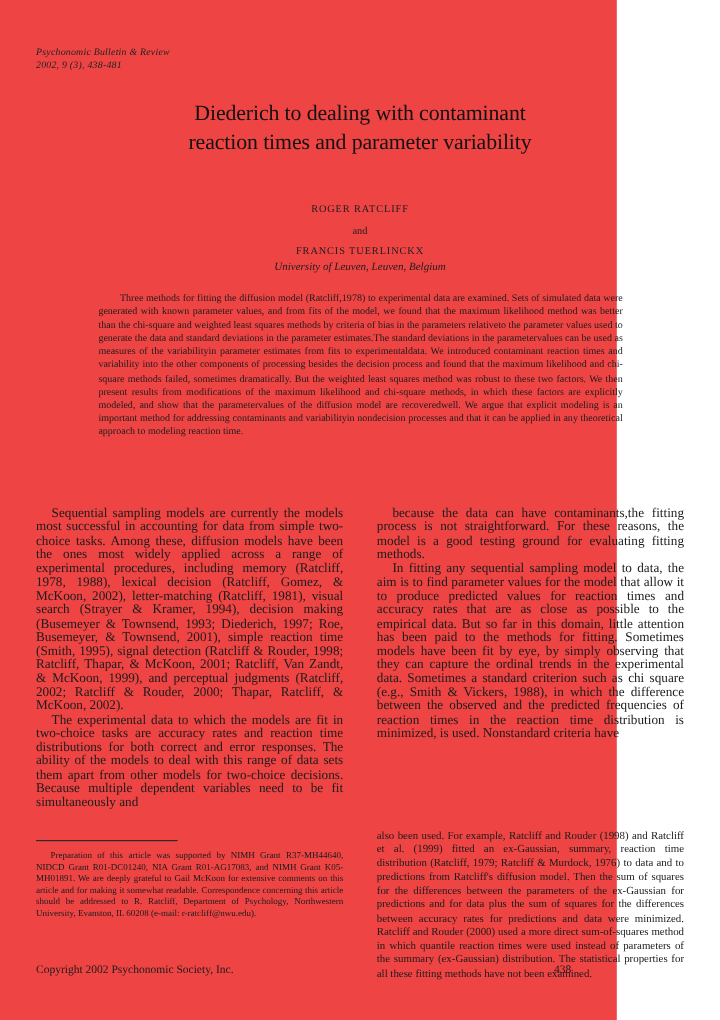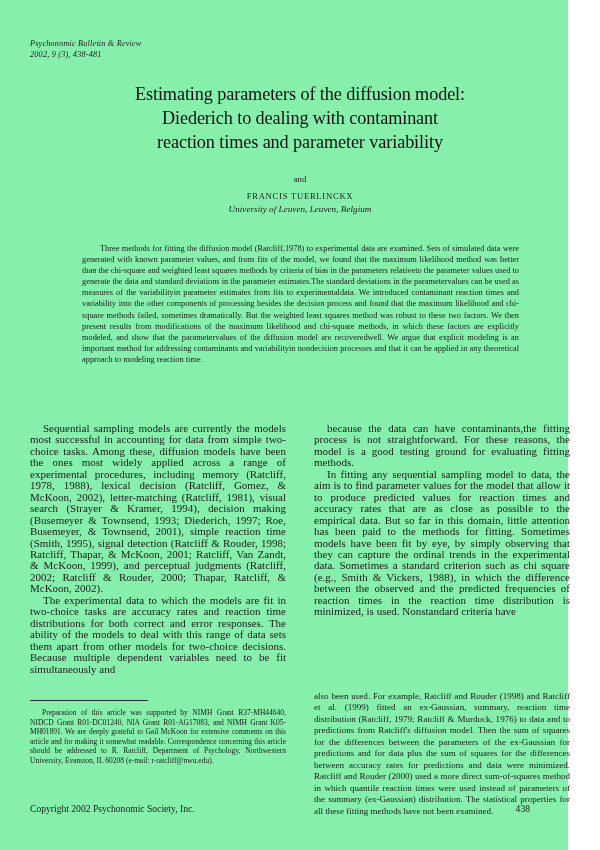--- a/index.html
+++ b/index.html
@@ -12,23 +12,23 @@
     height: 850px;
     font-family: "Liberation Serif", "DejaVu Serif", serif;
     color: #1a1a1a;
     position: relative;
     overflow: hidden;
   }
 
   .page {
     position: absolute;
     left: 0; top: 0;
-    width: 568px;
+    width: 514px;
     height: 850px;
-    background: #86efac;
+    background: #ef4444;
   }
 
   
   .running-head {
     position: absolute;
     left: 30px;
     top: 38px;
     font-style: italic;
     font-size: 8.2px;
     line-height: 11px;
@@ -178,26 +178,26 @@
 <body>
 
 <div class="page">
 
   <div class="running-head">
     <div>Psychonomic Bulletin &amp; Review</div>
     <div>2002, 9 (3), 438-481</div>
   </div>
 
   <div class="title-block">
-    <div class="title-line">Estimating parameters of the diffusion model:</div>
     <div class="title-line">Diederich to dealing with contaminant</div>
     <div class="title-line">reaction times and parameter variability</div>
   </div>
 
   <div class="authors">
+    <div class="author-name">ROGER RATCLIFF</div>
     <div class="author-and">and</div>
     <div class="author-name">FRANCIS TUERLINCKX</div>
     <div class="author-affil">University of Leuven, Leuven, Belgium</div>
   </div>
 
   <div class="abstract">Three methods for fitting the diffusion model (Ratcliff,1978) to experimental data are examined. Sets of simulated data were generated with known parameter values, and from fits of the model, we found that the maximum likelihood method was better than the chi-square and weighted least squares methods by criteria of bias in the parameters relativeto the parameter values used to generate the data and standard deviations in the parameter estimates.The standard deviations in the parametervalues can be used as measures of the variabilityin parameter estimates from fits to experimentaldata. We introduced contaminant reaction times and variability into the other components of processing besides the decision process and found that the maximum likelihood and chi-square methods failed, sometimes dramatically. But the weighted least squares method was robust to these two factors. We then present results from modifications of the maximum likelihood and chi-square methods, in which these factors are explicitly modeled, and show that the parametervalues of the diffusion model are recoveredwell. We argue that explicit modeling is an important method for addressing contaminants and variabilityin nondecision processes and that it can be applied in any theoretical approach to modeling reaction time.</div>
 
   <div class="columns">
     <div class="col col-left">
       <p>Sequential sampling models are currently the models most successful in accounting for data from simple two-choice tasks. Among these, diffusion models have been the ones most widely applied across a range of experimental procedures, including memory (Ratcliff, 1978, 1988), lexical decision (Ratcliff, Gomez, &amp; McKoon, 2002), letter-matching (Ratcliff, 1981), visual search (Strayer &amp; Kramer, 1994), decision making (Busemeyer &amp; Townsend, 1993; Diederich, 1997; Roe, Busemeyer, &amp; Townsend, 2001), simple reaction time (Smith, 1995), signal detection (Ratcliff &amp; Rouder, 1998; Ratcliff, Thapar, &amp; McKoon, 2001; Ratcliff, Van Zandt, &amp; McKoon, 1999), and perceptual judgments (Ratcliff, 2002; Ratcliff &amp; Rouder, 2000; Thapar, Ratcliff, &amp; McKoon, 2002).</p>

